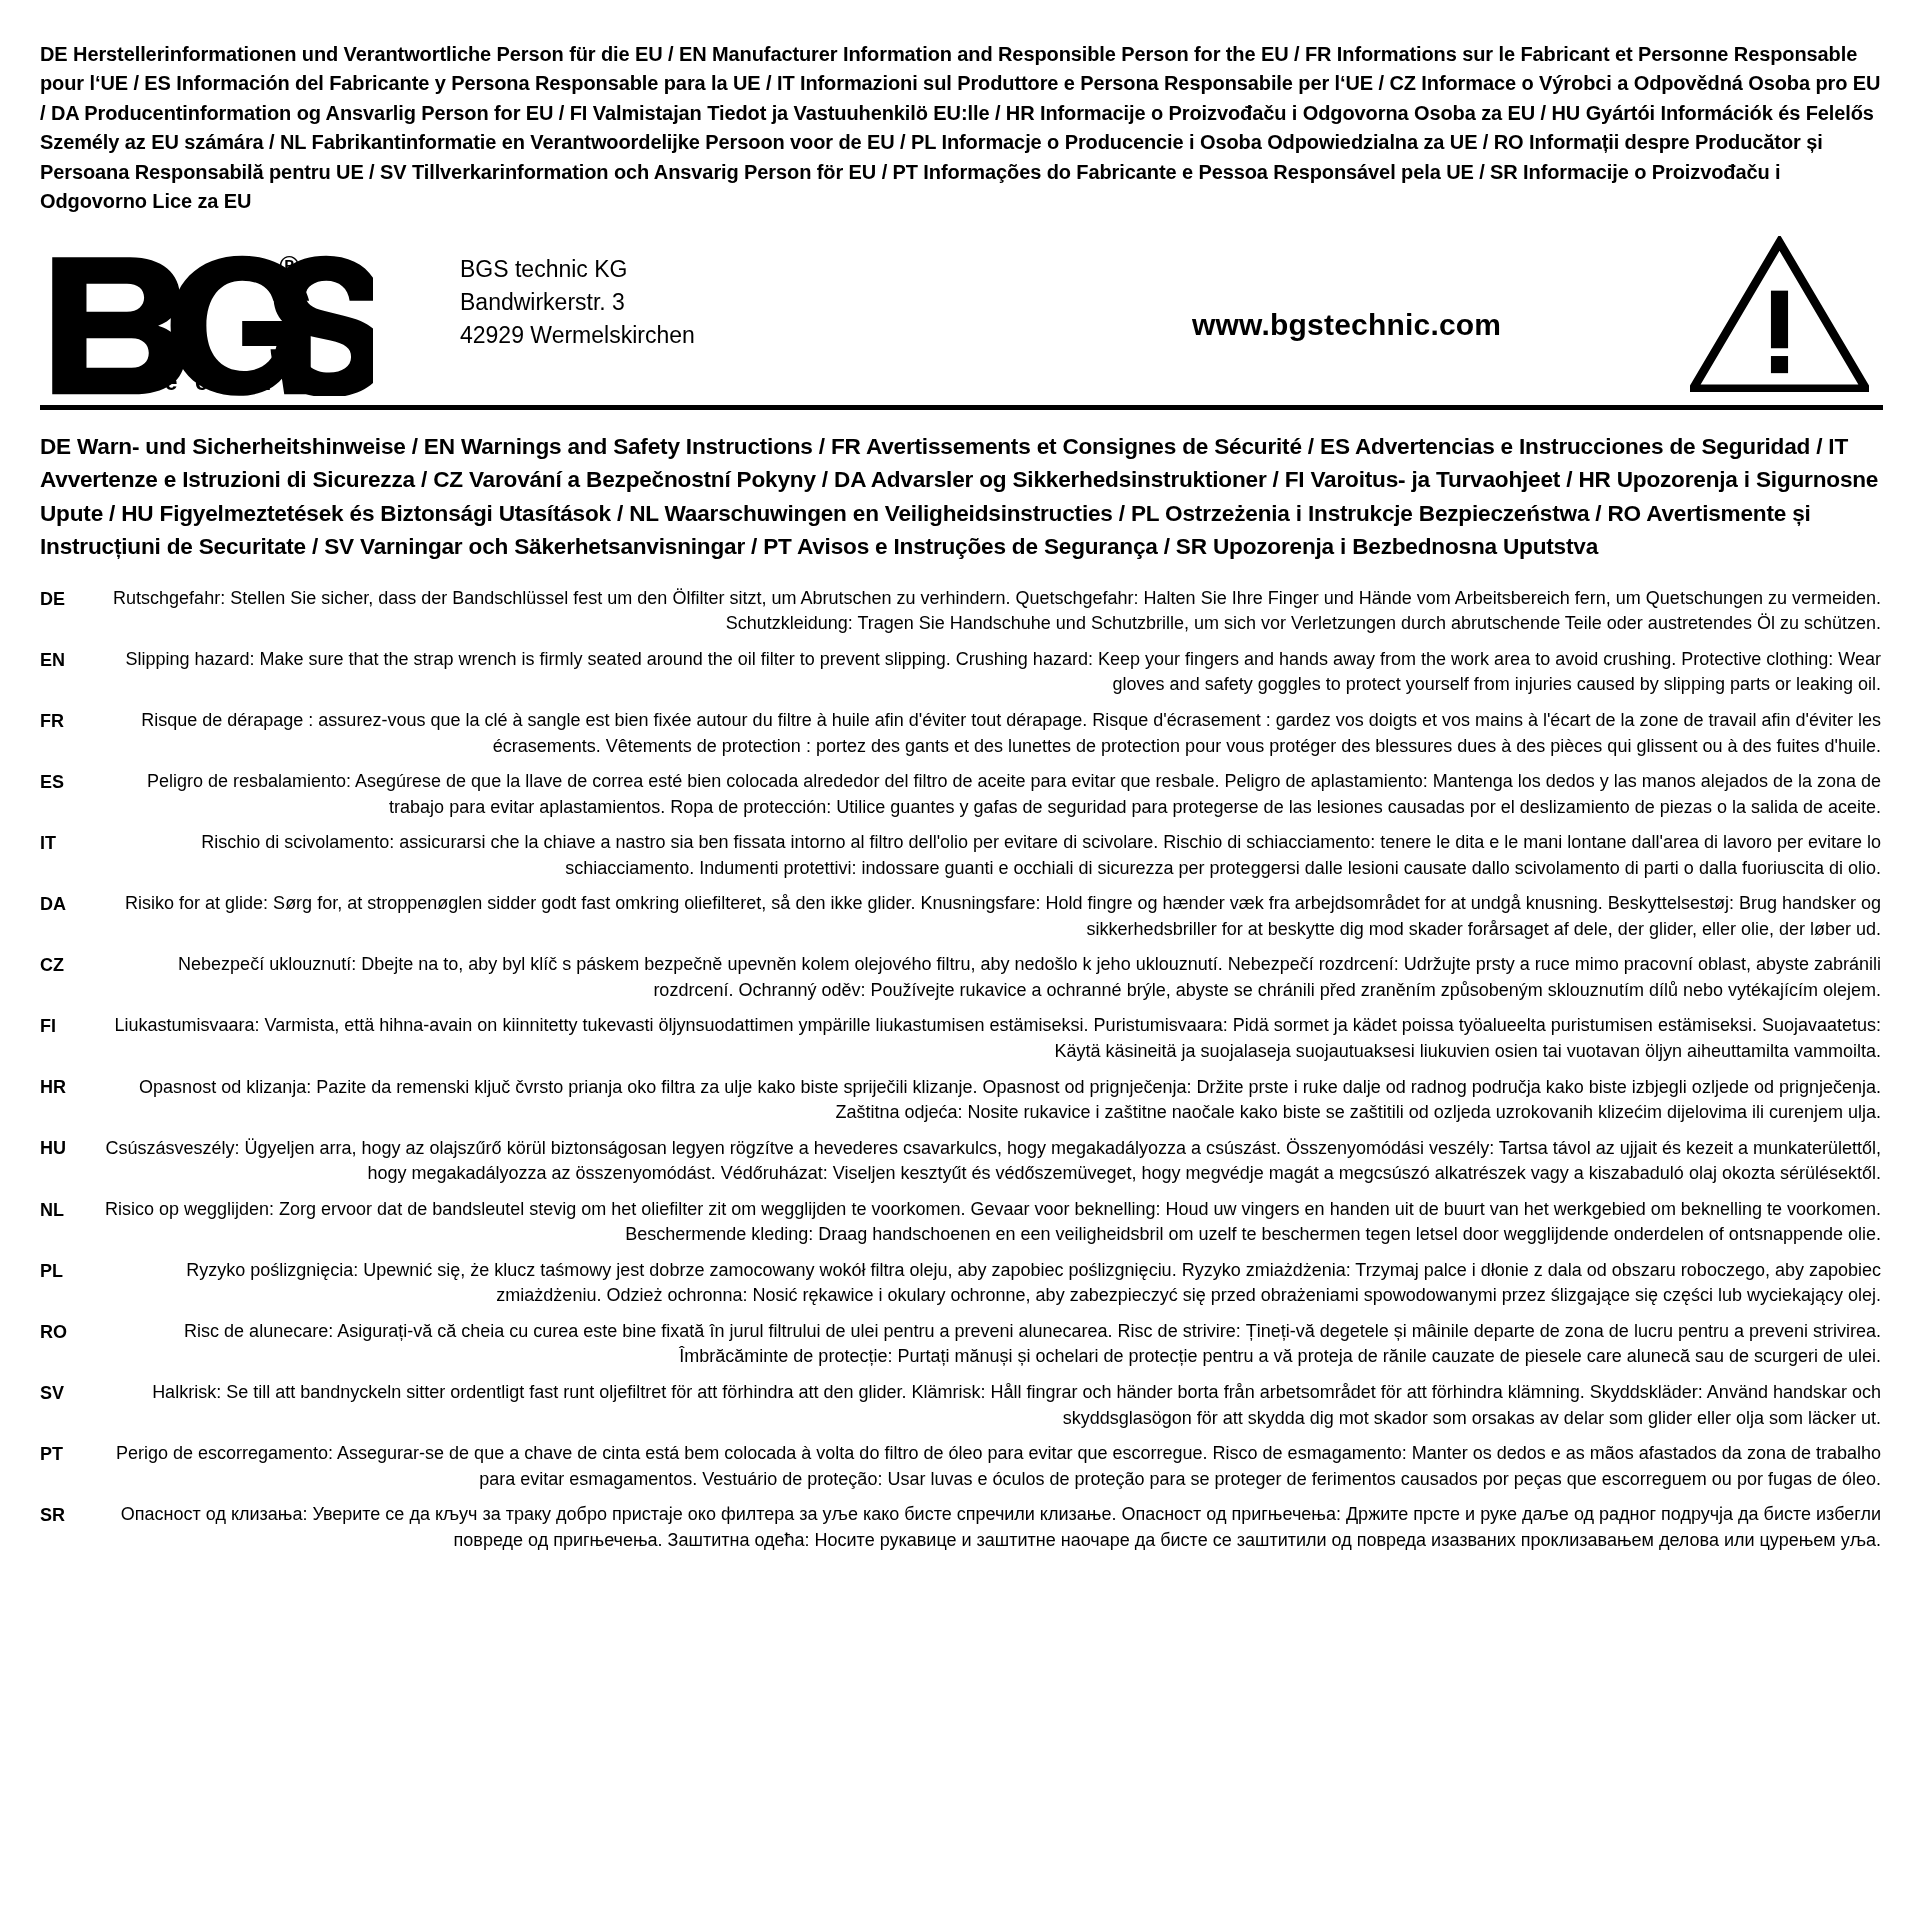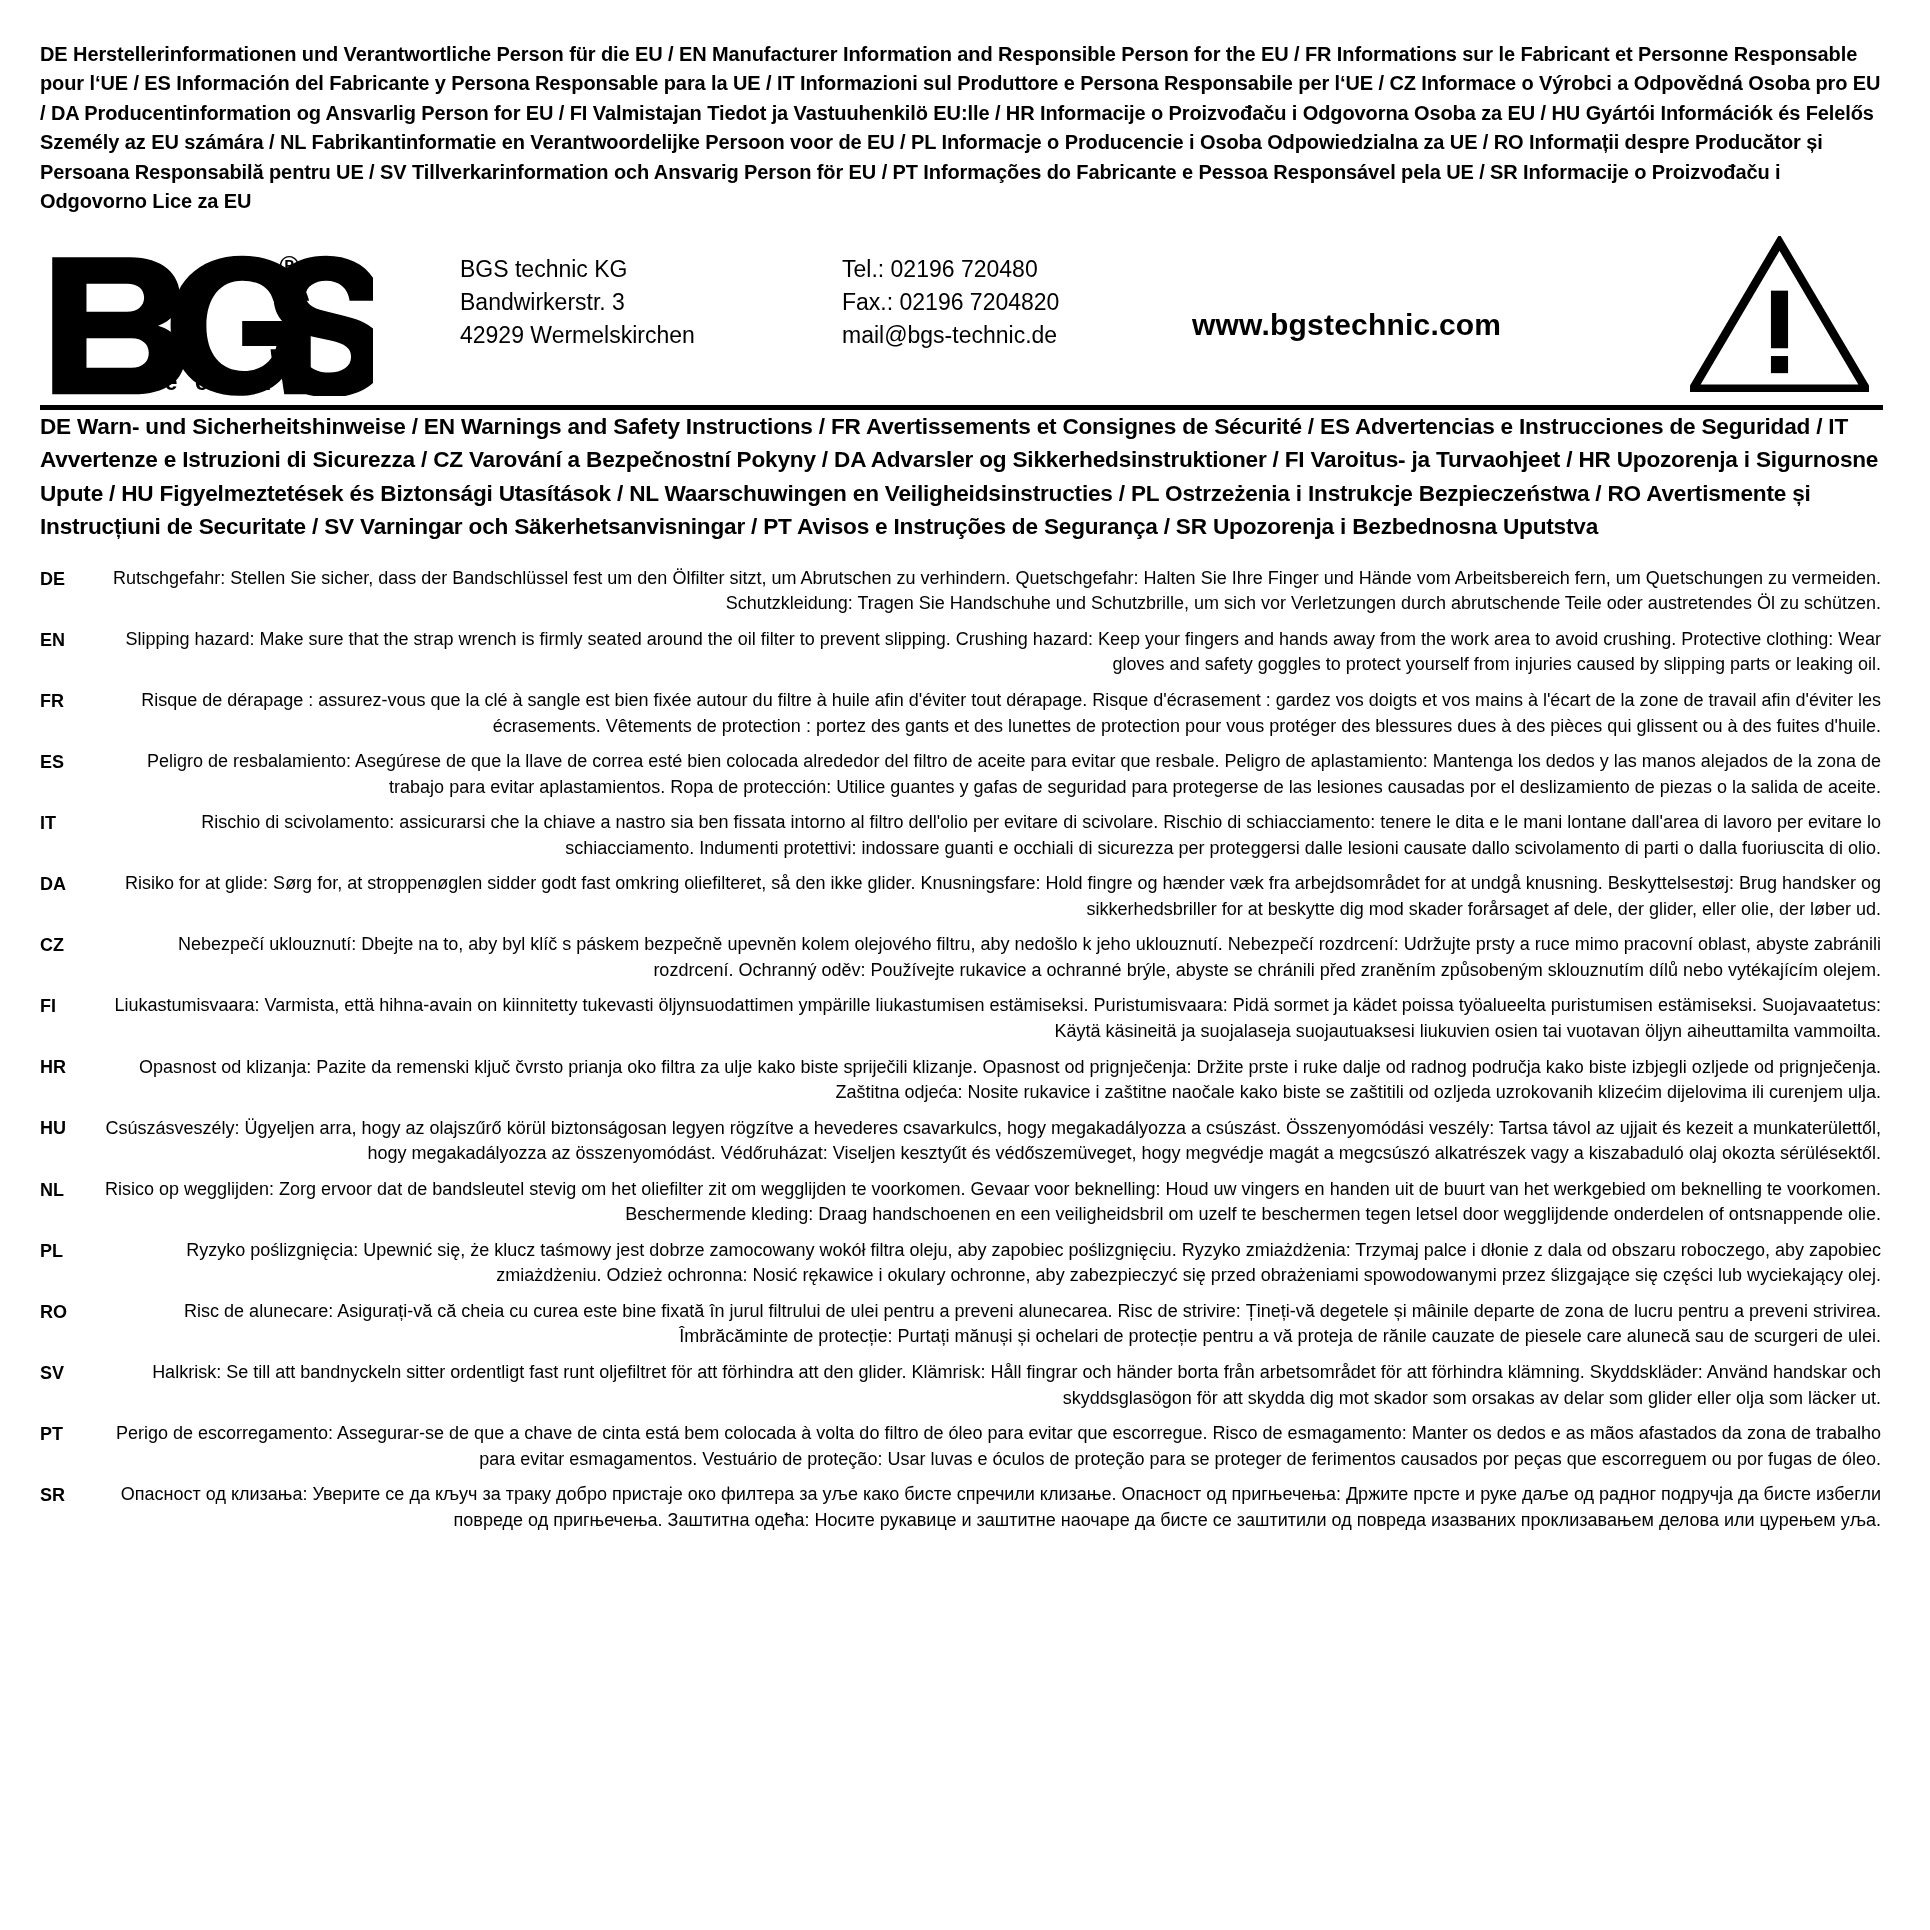--- a/index.html
+++ b/index.html
@@ -84,20 +84,21 @@
     border-top: 5.4px solid #000;
     margin: 4.7px 0 0 0;
   }
 
   
   .warn-heading {
     font-size: 22.6px;
     font-weight: bold;
     line-height: 1.48;
     letter-spacing: -0.2px;
+    margin-top: 20px;
     margin-bottom: 22px;
     max-width: 1852px;
   }
 
   
   .lang-list {
     margin-top: 2px;
   }
   .lang-row {
     display: flex;
@@ -142,23 +143,20 @@
         </g>
         <text x="300" y="44" font-family="Liberation Sans, sans-serif" font-size="34" font-weight="bold">®</text>
         <text x="120" y="192" font-family="Liberation Sans, sans-serif" font-size="30" font-weight="bold" letter-spacing="7">t e c h n i c</text>
       </svg>
     </div>
 
     <div class="addr">BGS technic KG
 Bandwirkerstr. 3
 42929 Wermelskirchen</div>
 
-    <div class="contact">Tel.: 02196 720480
-Fax.: 02196 7204820
-mail@bgs-technic.de</div>
 
     <div class="website">www.bgstechnic.com</div>
 
     <div class="warn-tri">
       <svg viewBox="0 0 230 200" width="179" height="156" aria-hidden="true">
         <polygon points="115,8 226,196 4,196" fill="none" stroke="#000" stroke-width="11" stroke-linejoin="miter"></polygon>
         <rect x="104" y="70" width="22" height="74" fill="#000"></rect>
         <rect x="104" y="154" width="22" height="22" fill="#000"></rect>
       </svg>
     </div>

